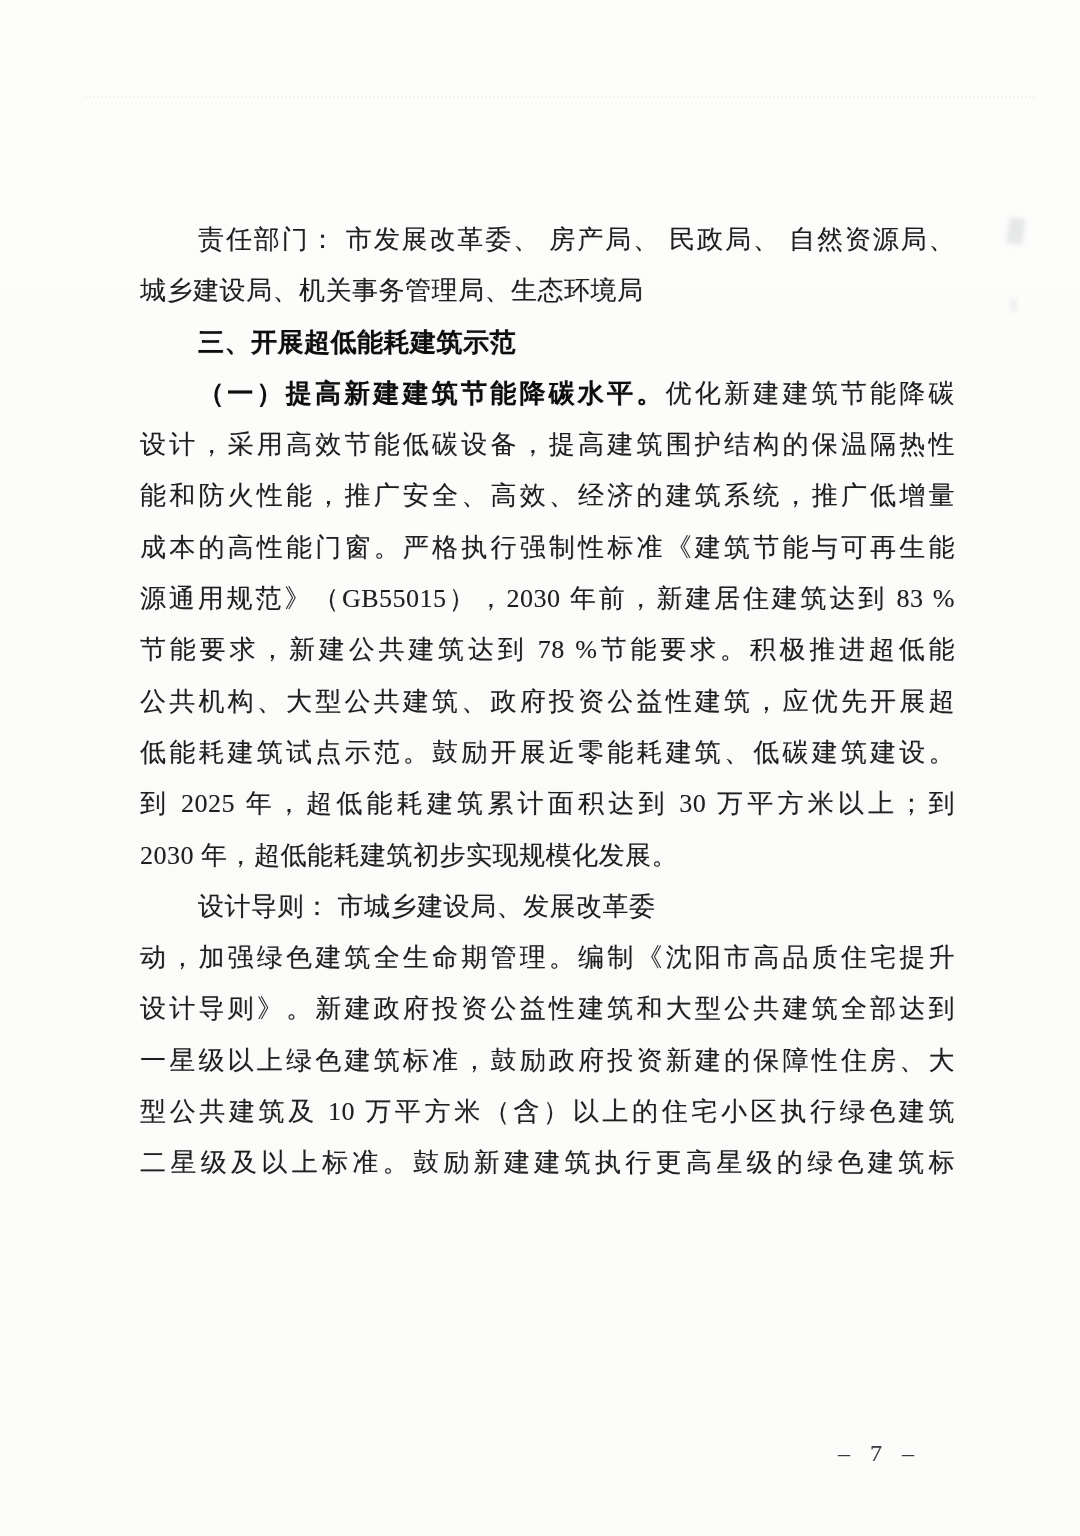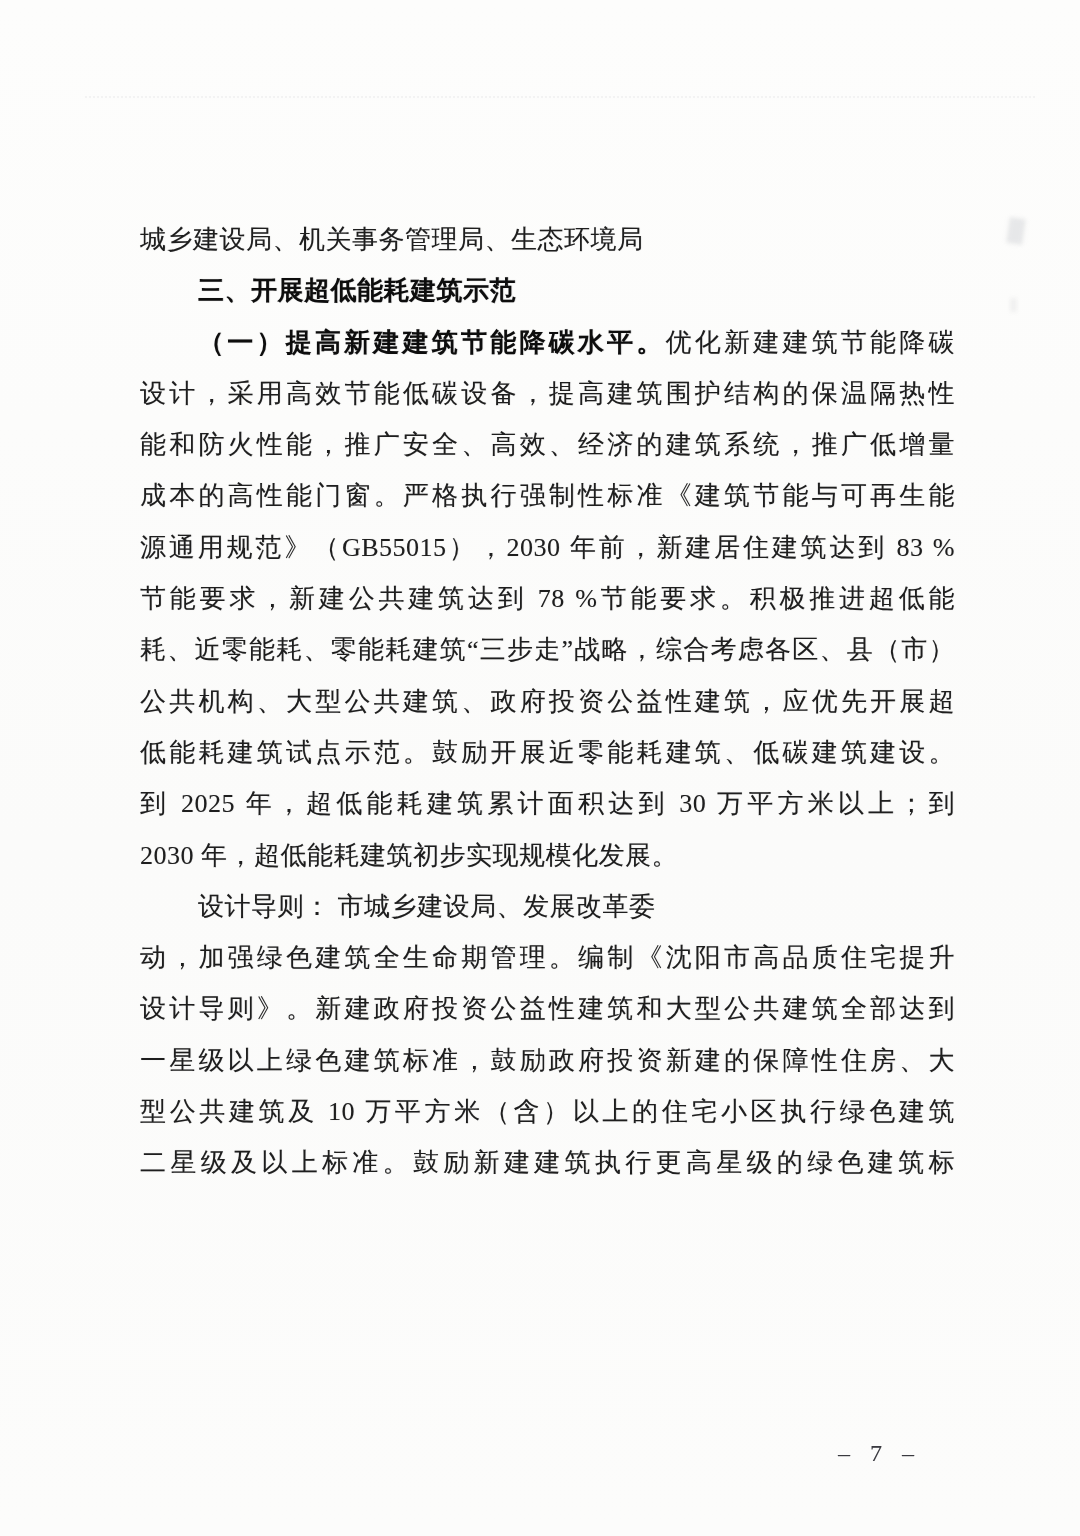--- a/index.html
+++ b/index.html
@@ -93,29 +93,29 @@
 </style>
 </head>
 <body>
 
 <div class="page">
   <div class="speckle-row"></div>
   <div class="smudge-a"></div>
   <div class="smudge-b"></div>
 
   <main class="text-block">
+      <div class="line indent justify"><span class="seg">责任部门： 市发展改革委、 房产局、 民政局、 自然资源局、</span></div>
       <div class="line"><span class="seg">城乡建设局、机关事务管理局、生态环境局</span></div>
       <div class="line indent"><span class="seg bold">三、开展超低能耗建筑示范</span></div>
       <div class="line indent justify"><span class="seg bold">（一）提高新建建筑节能降碳水平。</span><span class="seg">优化新建建筑节能降碳</span></div>
       <div class="line justify"><span class="seg">设计，采用高效节能低碳设备，提高建筑围护结构的保温隔热性</span></div>
       <div class="line justify"><span class="seg">能和防火性能，推广安全、高效、经济的建筑系统，推广低增量</span></div>
       <div class="line justify"><span class="seg">成本的高性能门窗。严格执行强制性标准《建筑节能与可再生能</span></div>
       <div class="line justify"><span class="seg">源通用规范》（GB55015），2030 年前，新建居住建筑达到 83 %</span></div>
       <div class="line justify"><span class="seg">节能要求，新建公共建筑达到 78 %节能要求。积极推进超低能</span></div>
-      <div class="line justify"><span class="seg">耗、近零能耗、零能耗建筑“三步走”战略，综合考虑各区、县（市）</span></div>
       <div class="line justify"><span class="seg">公共机构、大型公共建筑、政府投资公益性建筑，应优先开展超</span></div>
       <div class="line justify"><span class="seg">低能耗建筑试点示范。鼓励开展近零能耗建筑、低碳建筑建设。</span></div>
       <div class="line justify"><span class="seg">到 2025 年，超低能耗建筑累计面积达到 30 万平方米以上；到</span></div>
       <div class="line"><span class="seg">2030 年，超低能耗建筑初步实现规模化发展。</span></div>
       <div class="line indent"><span class="seg">设计导则： 市城乡建设局、发展改革委</span></div>
       <div class="line justify"><span class="seg">动，加强绿色建筑全生命期管理。编制《沈阳市高品质住宅提升</span></div>
       <div class="line justify"><span class="seg">设计导则》。新建政府投资公益性建筑和大型公共建筑全部达到</span></div>
       <div class="line justify"><span class="seg">一星级以上绿色建筑标准，鼓励政府投资新建的保障性住房、大</span></div>
       <div class="line justify"><span class="seg">型公共建筑及 10 万平方米（含）以上的住宅小区执行绿色建筑</span></div>
       <div class="line justify"><span class="seg">二星级及以上标准。鼓励新建建筑执行更高星级的绿色建筑标</span></div>

